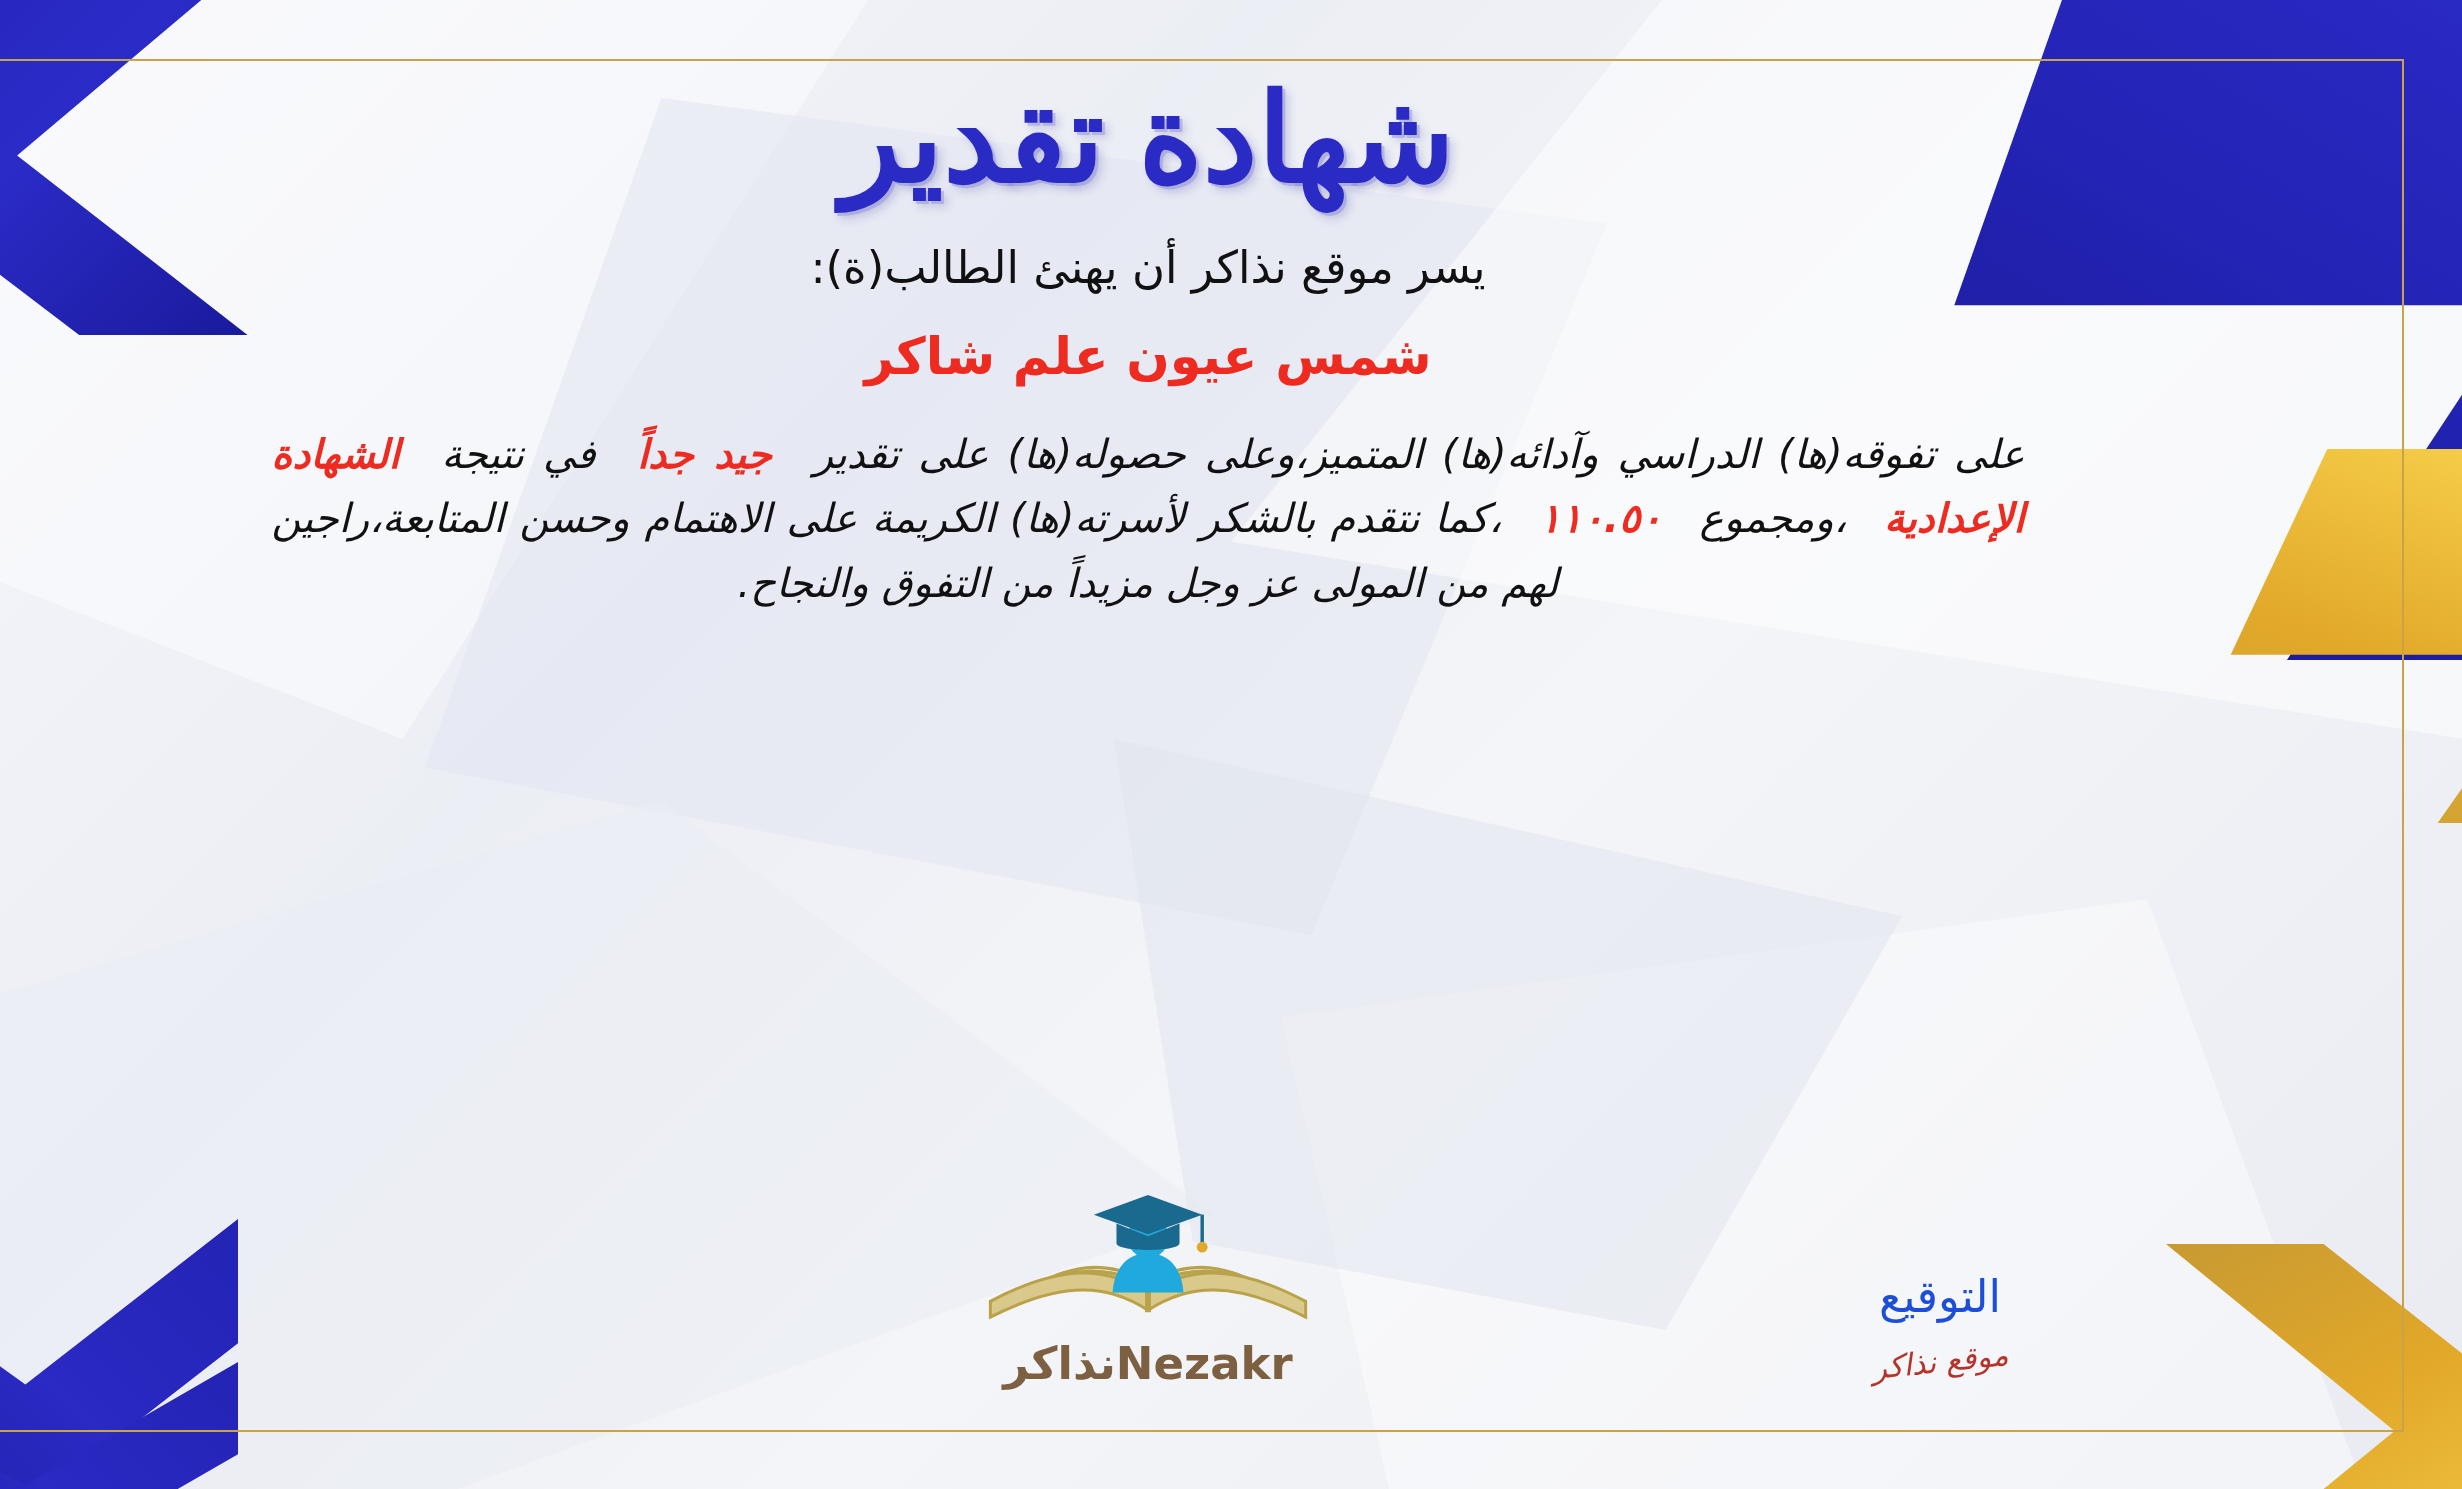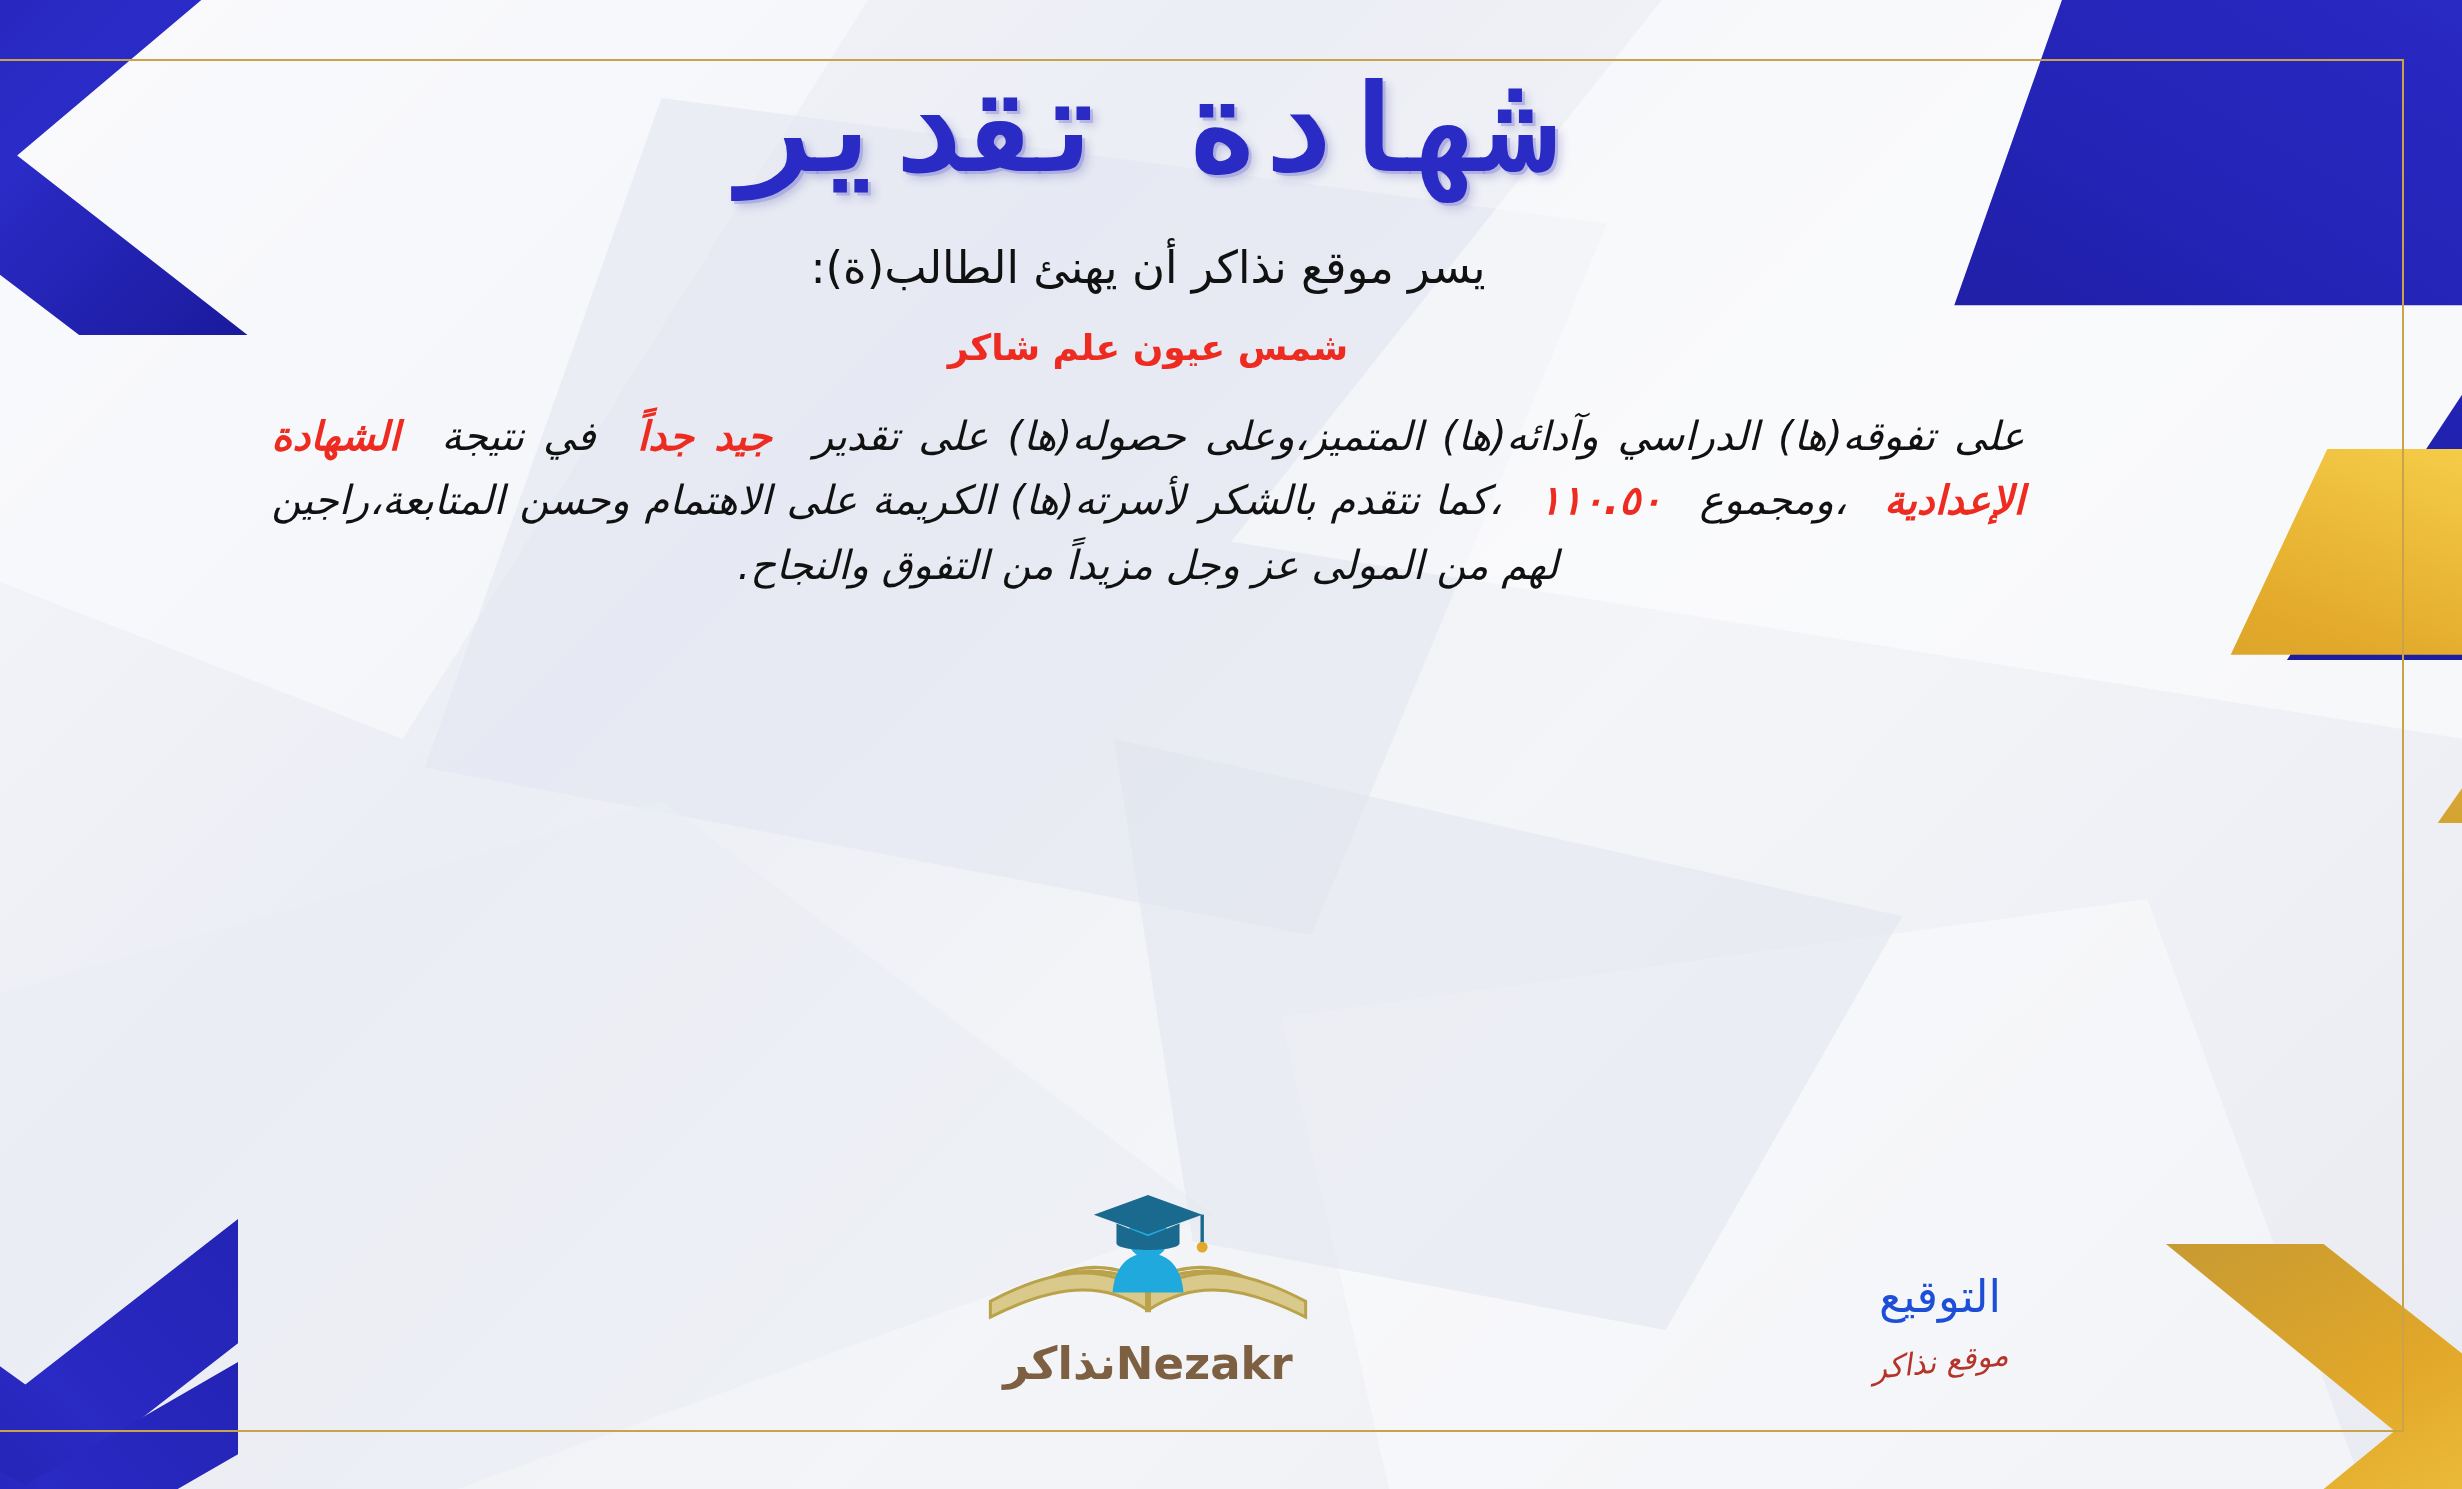--- a/index.html
+++ b/index.html
@@ -150,21 +150,21 @@
   .content {
     position: absolute;
     inset: 0;
     display: flex;
     flex-direction: column;
     align-items: center;
   }
 
   .title {
     margin-top: 74px;
-    font-family: Liberation Mono, monospace;
+    font-family: Liberation Sans, sans-serif;
     font-size: 123px;
     font-weight: bold;
     color: #2a2ac4;
     text-shadow:
       3px 3px 0 rgba(140,140,220,0.45),
       5.9px 5.9px 9.8px rgba(60,60,160,0.22);
     letter-spacing: -2px;
     line-height: 1.05;
     direction: rtl;
   }
@@ -177,21 +177,21 @@
   }
 
   .congrats-line {
     font-size: 45px;
     color: #111111;
     font-weight: 500;
     margin-bottom: 32.5px;
   }
 
   .student-name {
-    font-size: 36px;
+    font-size: 51px;
     color: #ee2b20;
     font-weight: 700;
     margin-bottom: 36px;
   }
 
   .paragraph {
     font-size: 40px;
     color: #111111;
     line-height: 1.62;
     text-align: justify;

